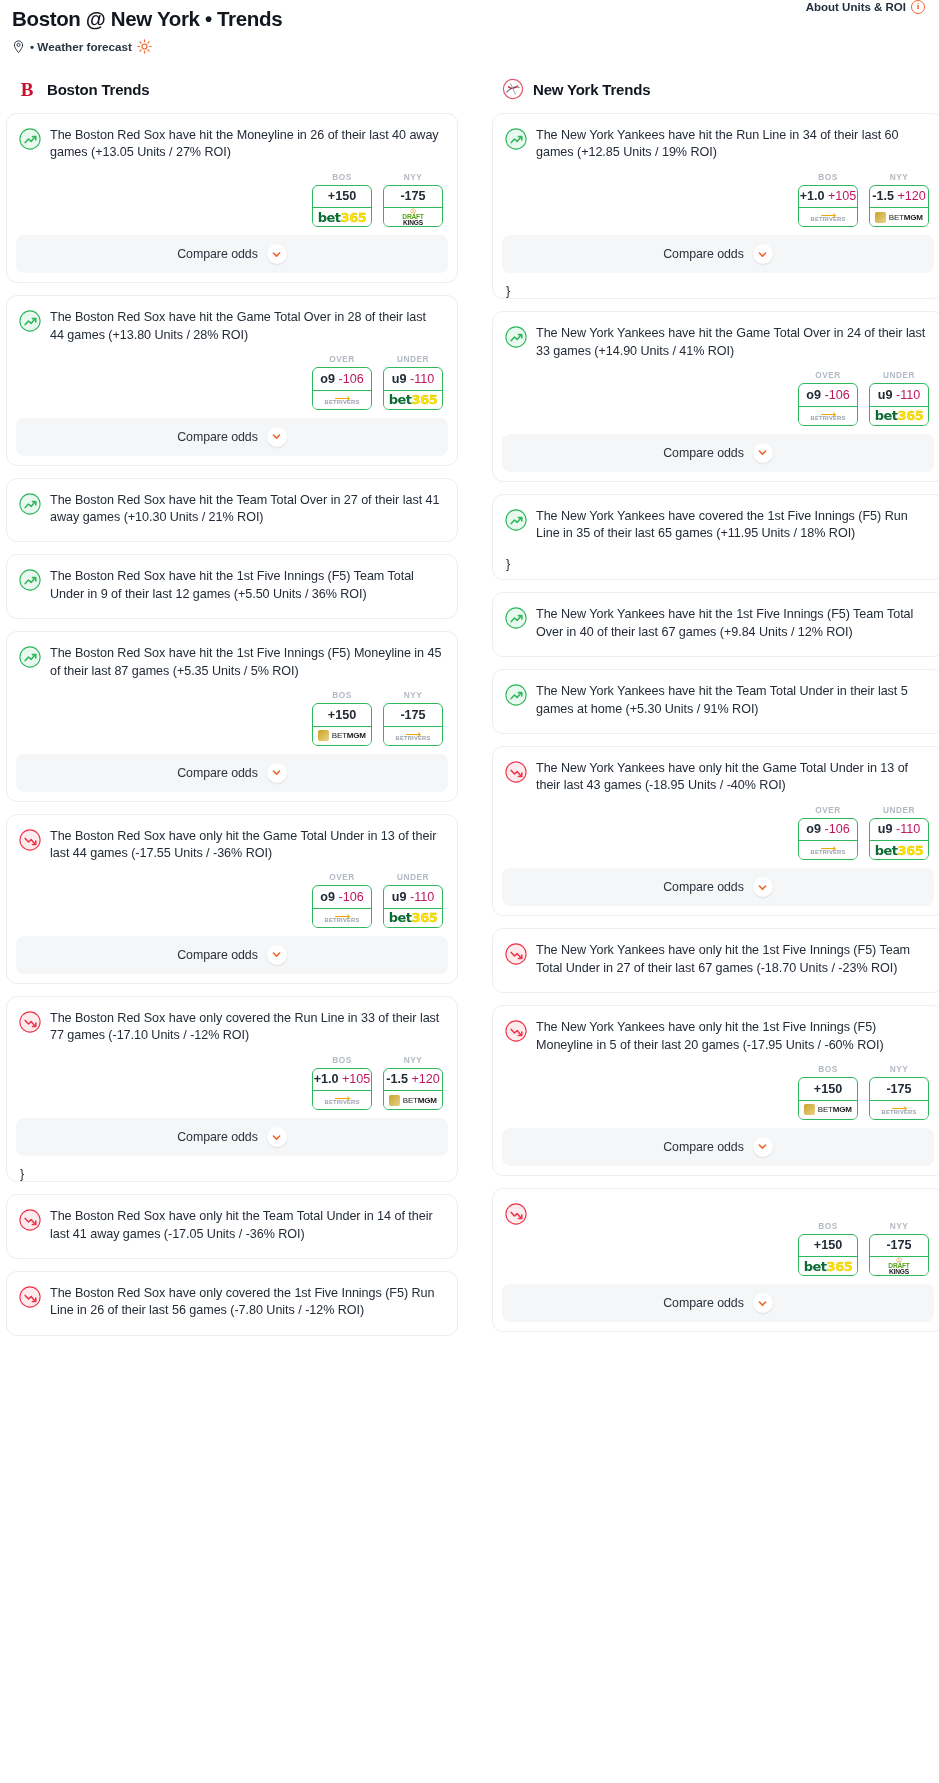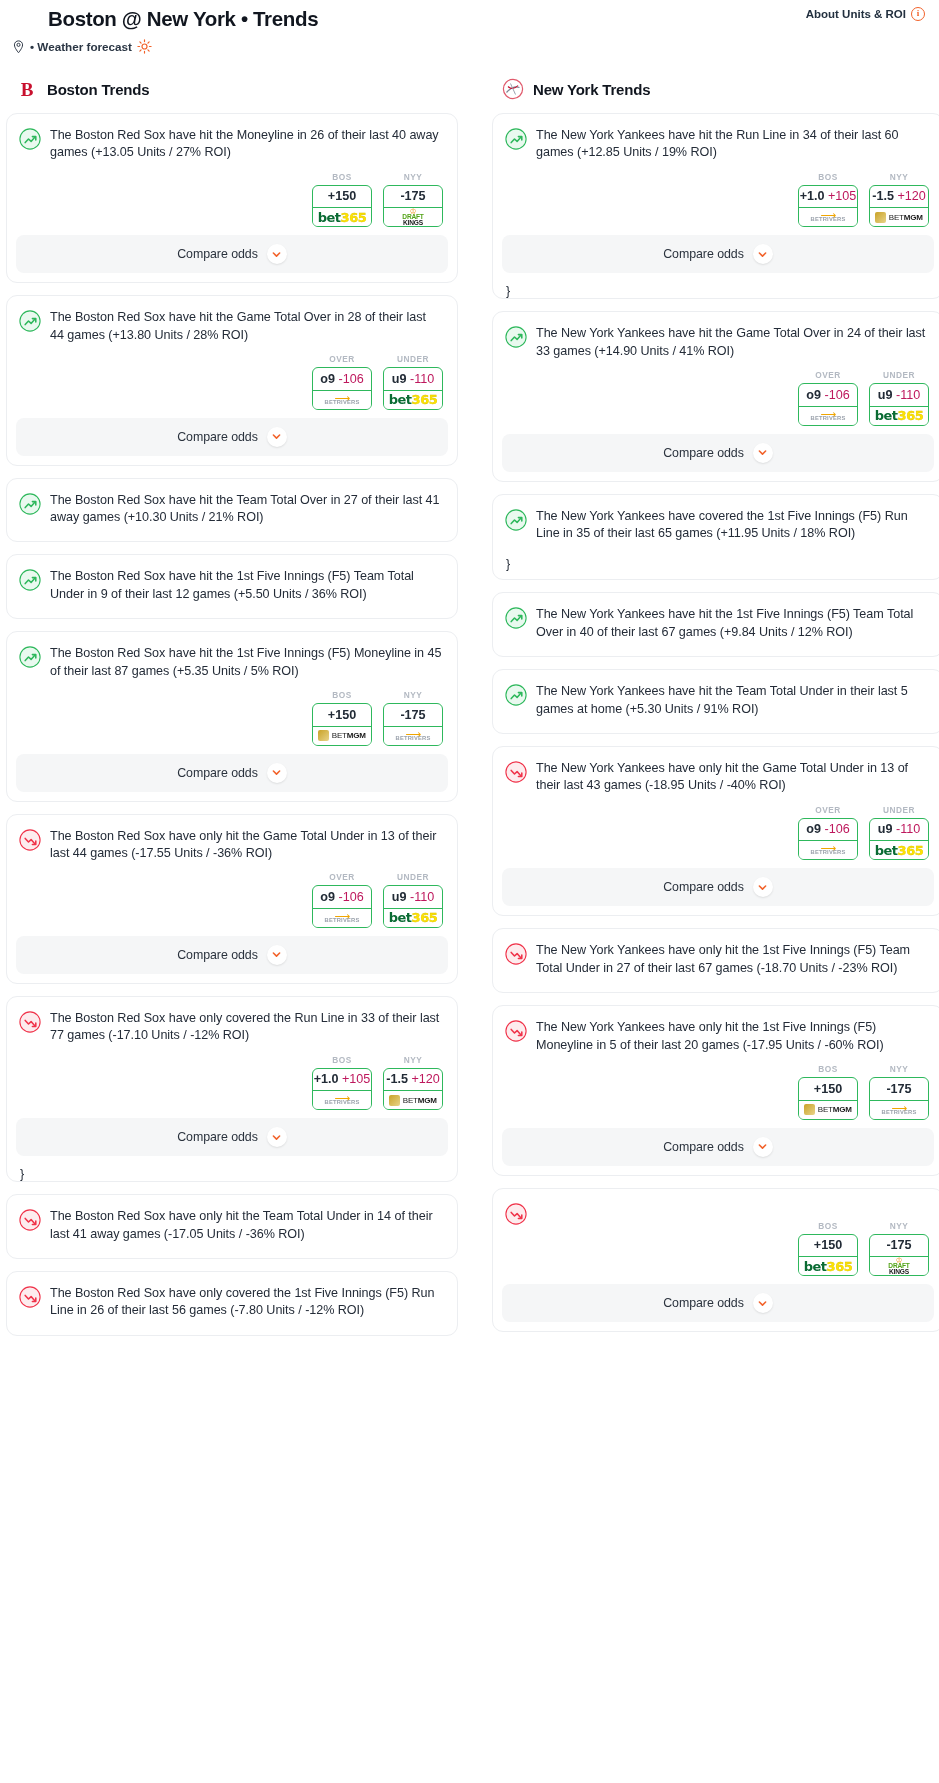--- a/index.html
+++ b/index.html
@@ -16,25 +16,24 @@
   .page-head {
     position: relative;
     padding: 6px 12px 0 12px;
   }
   .page-title {
     font-size: 20.5px;
     font-weight: 700;
     letter-spacing: -0.35px;
     line-height: 26px;
     color: #11161f;
-    margin-left: 36px;
   }
   .about-roi {
     position: absolute;
-    top: 7px;
+    top: 0;
     right: 14px;
     display: flex;
     align-items: center;
     gap: 5px;
     font-size: 11.5px;
     font-weight: 600;
     color: #23303f;
     cursor: pointer;
   }
   .info-icon {

